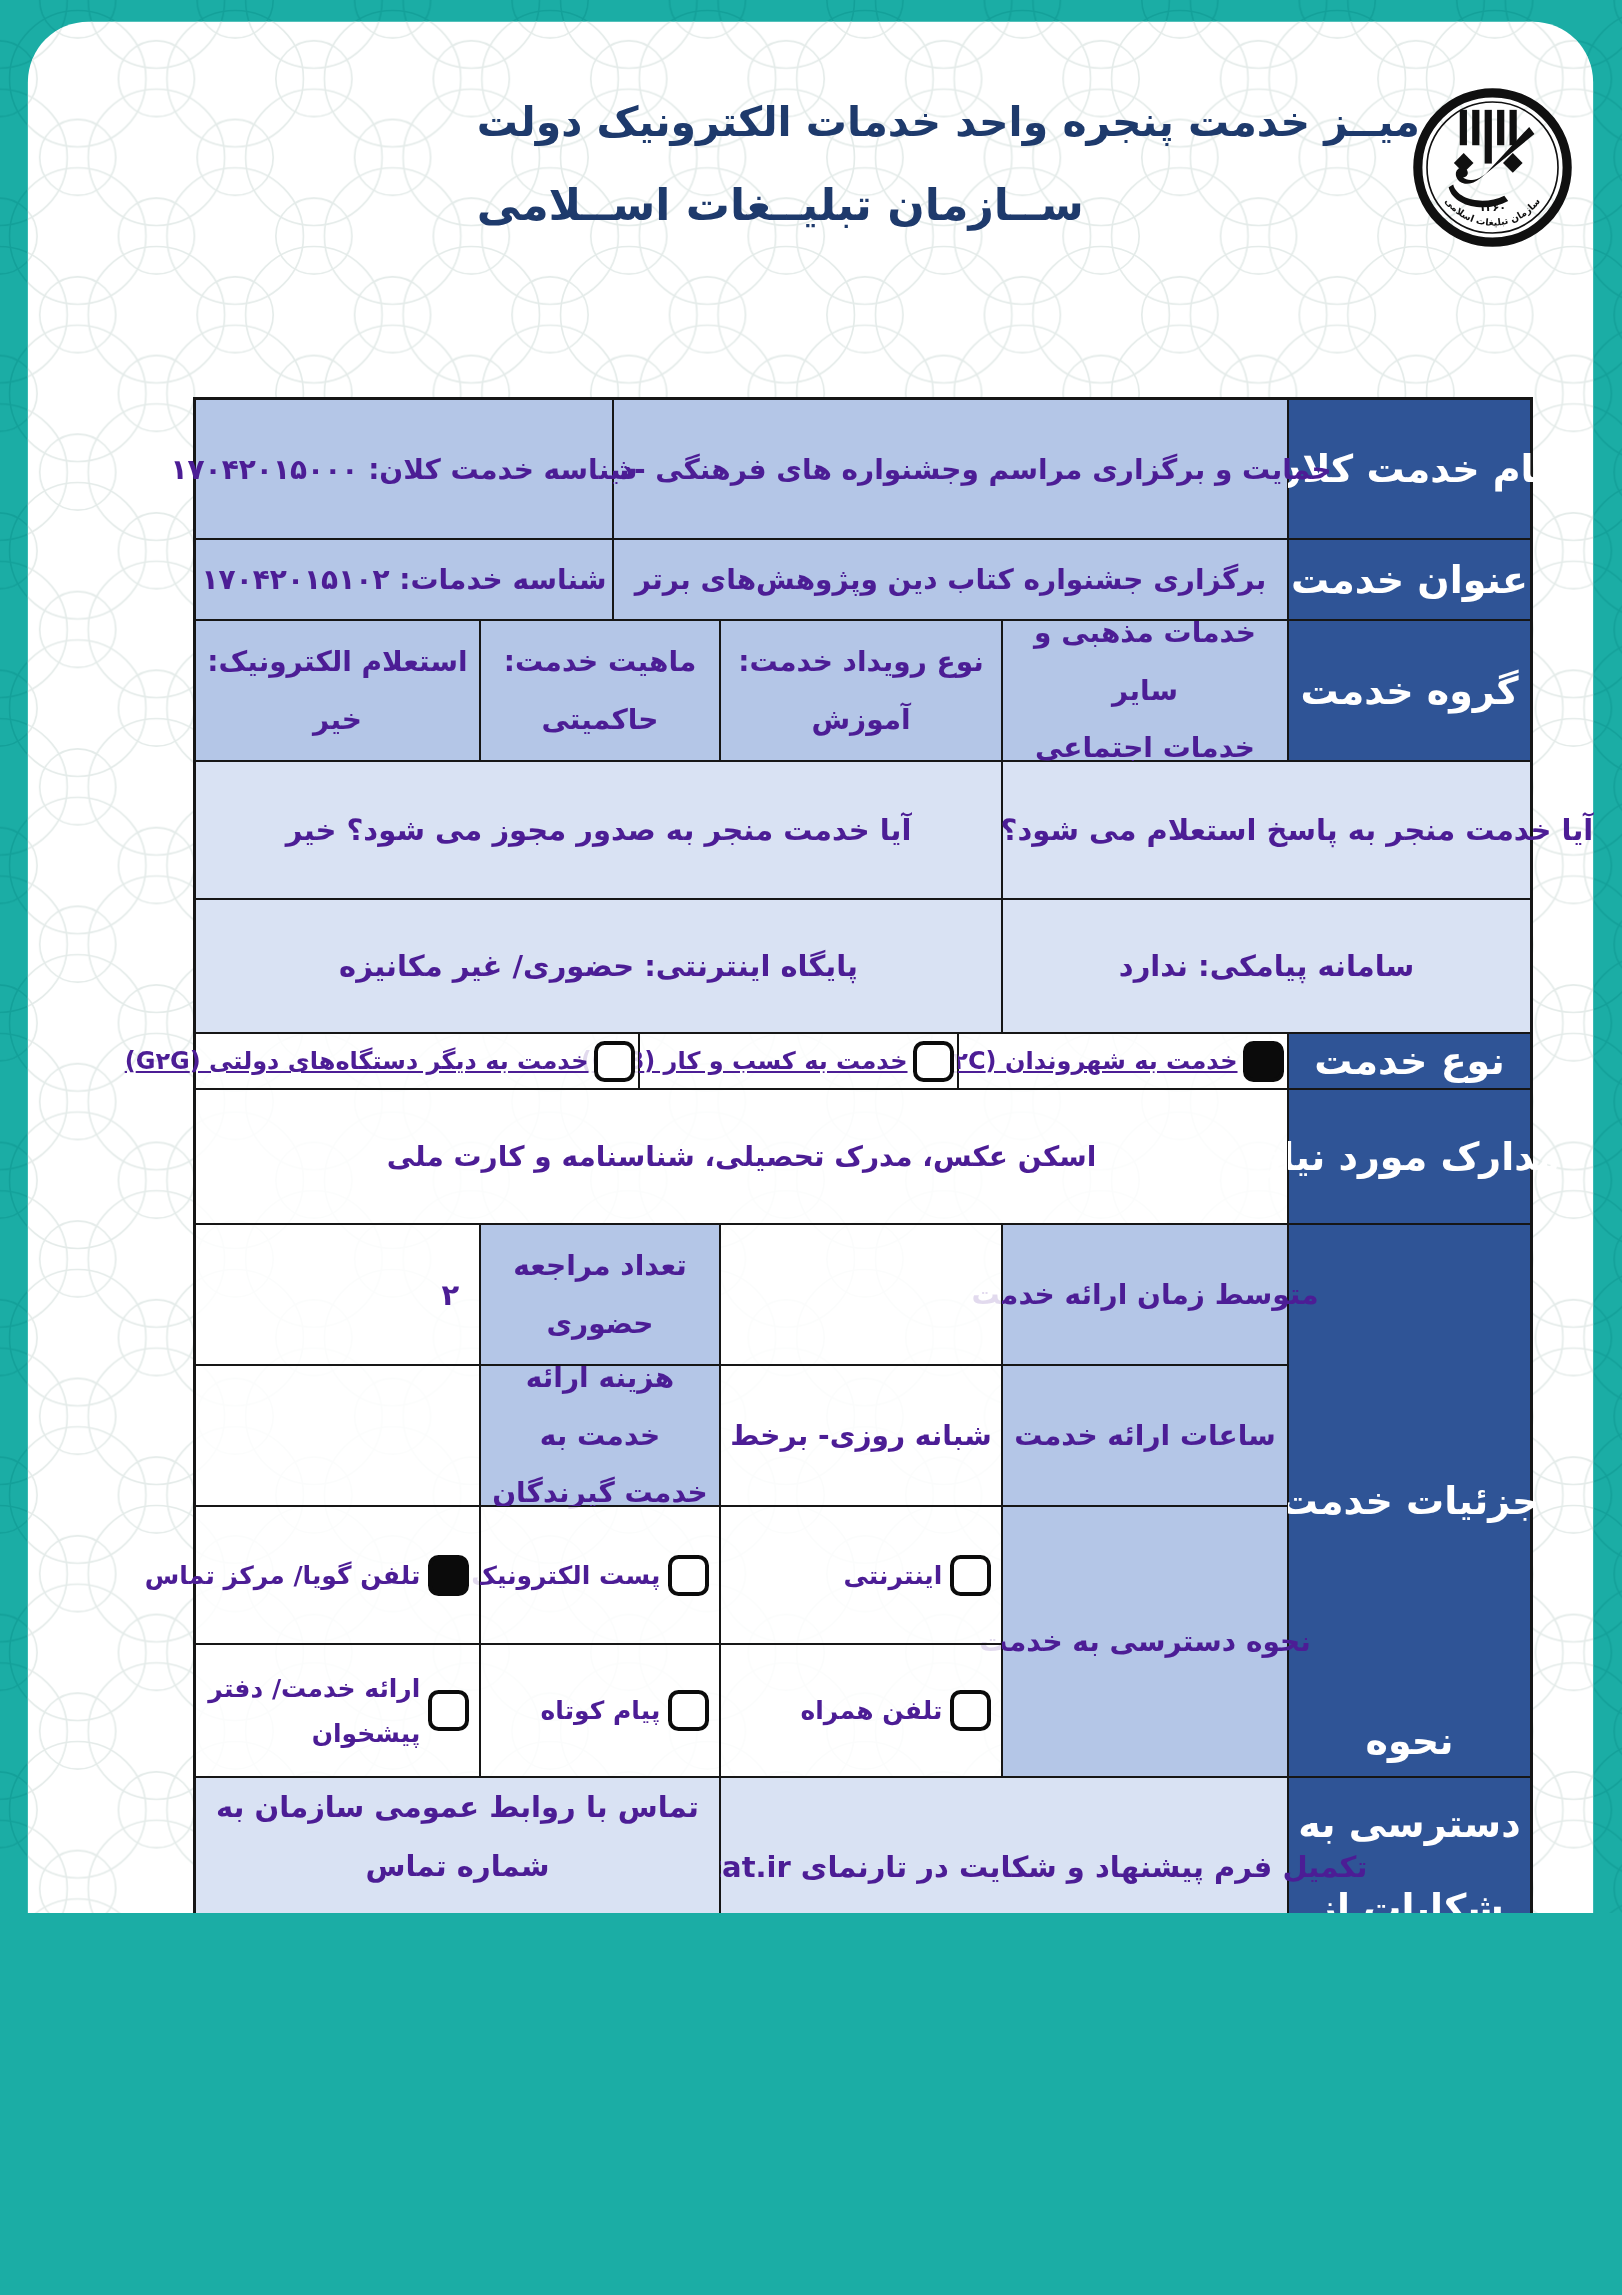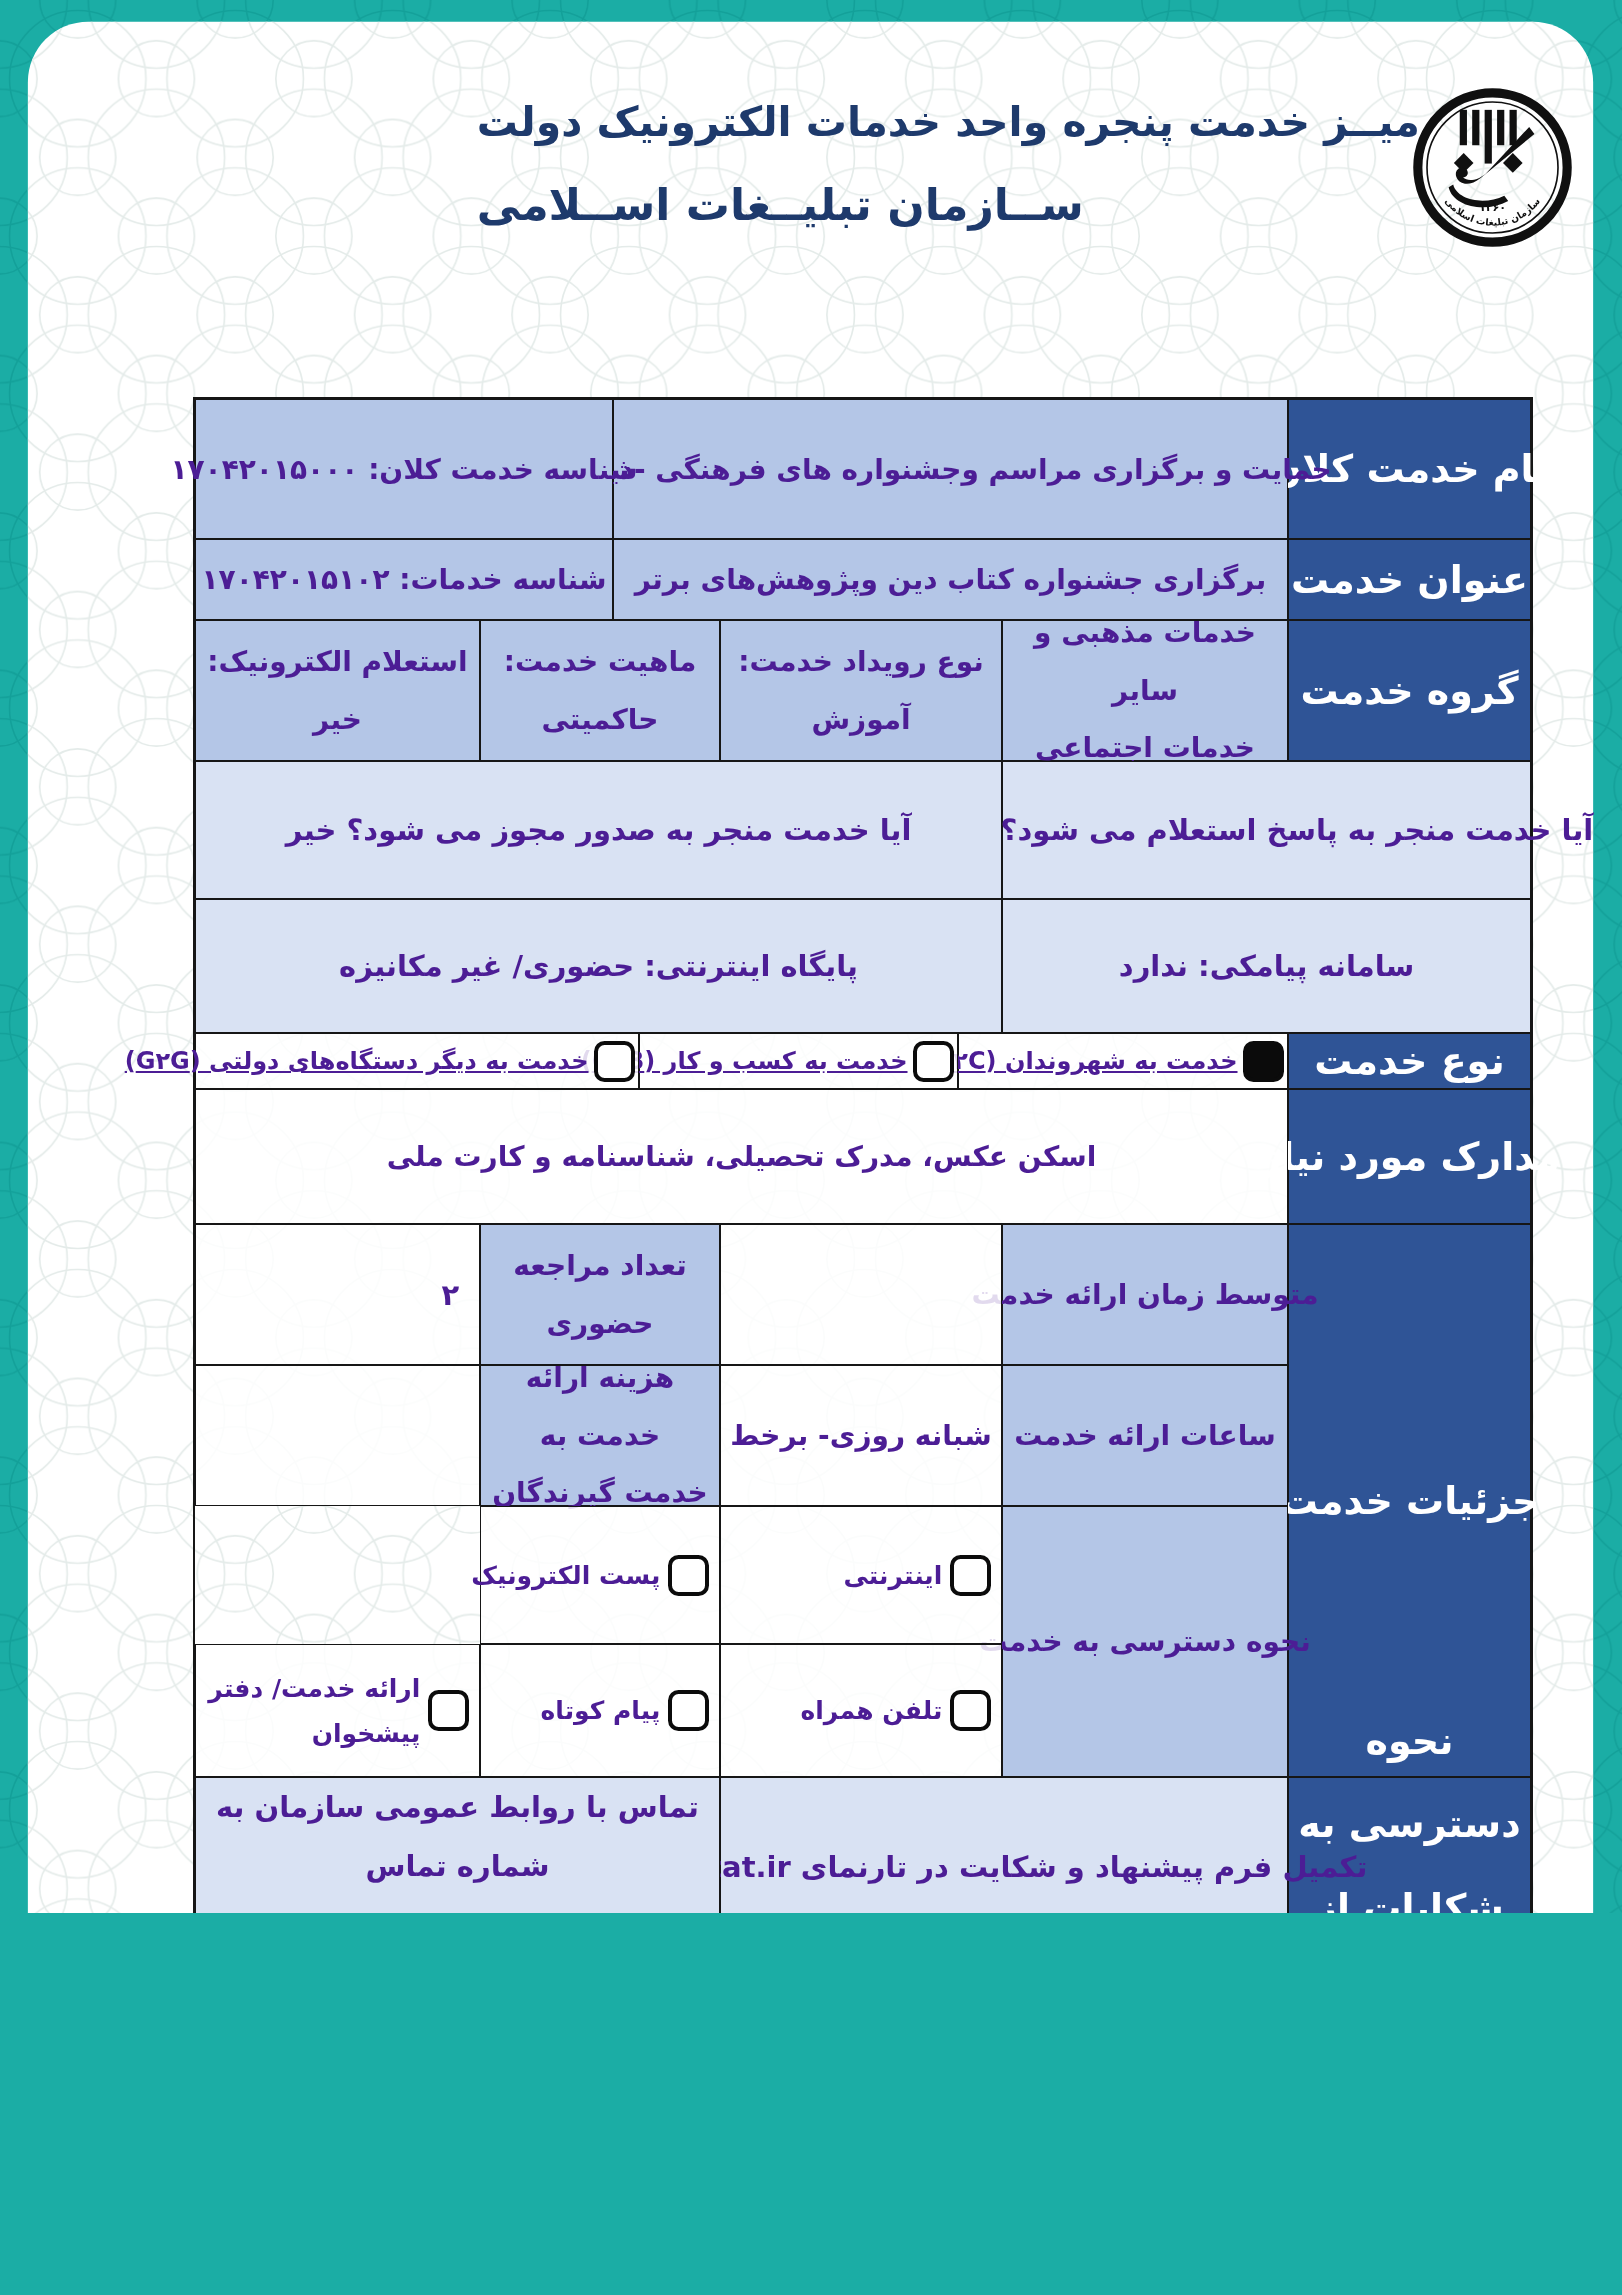--- a/index.html
+++ b/index.html
@@ -206,20 +206,24 @@
         <span class="txt">نحوه دسترسی به خدمت</span>
       </div>
       <div class="cell plain cbcell" style="grid-area: 10 / 3 / span 1 / span 2;">
         <span class="cb"></span>
         <span class="txt">اینترنتی</span>
       </div>
       <div class="cell plain cbcell" style="grid-area: 10 / 5 / span 1 / span 3;">
         <span class="cb"></span>
         <span class="txt">پست الکترونیک</span>
       </div>
+      <div class="cell plain cbcell" style="grid-area: 10 / 8 / span 1 / span 1;">
+        <span class="cb checked"></span>
+        <span class="txt">تلفن گویا/ مرکز تماس</span>
+      </div>
       <div class="cell plain cbcell" style="grid-area: 11 / 3 / span 1 / span 2;">
         <span class="cb"></span>
         <span class="txt">تلفن همراه</span>
       </div>
       <div class="cell plain cbcell" style="grid-area: 11 / 5 / span 1 / span 3;">
         <span class="cb"></span>
         <span class="txt">پیام کوتاه</span>
       </div>
       <div class="cell plain cbcell pre" style="grid-area: 11 / 8 / span 1 / span 1;"><span class="cb"></span><span class="txt">ارائه خدمت/ دفتر
 پیشخوان</span></div>

